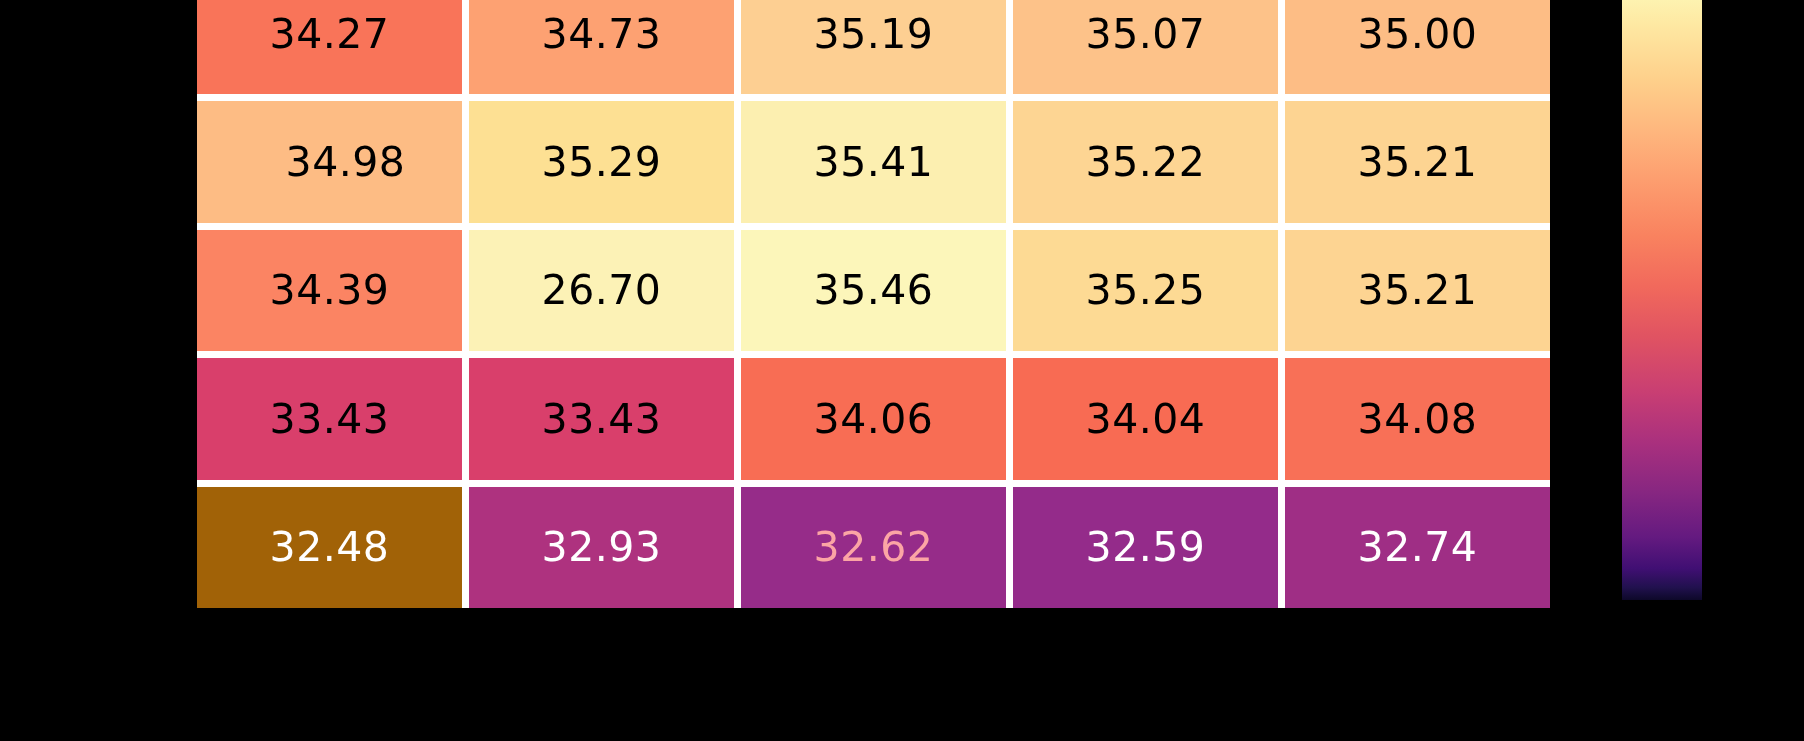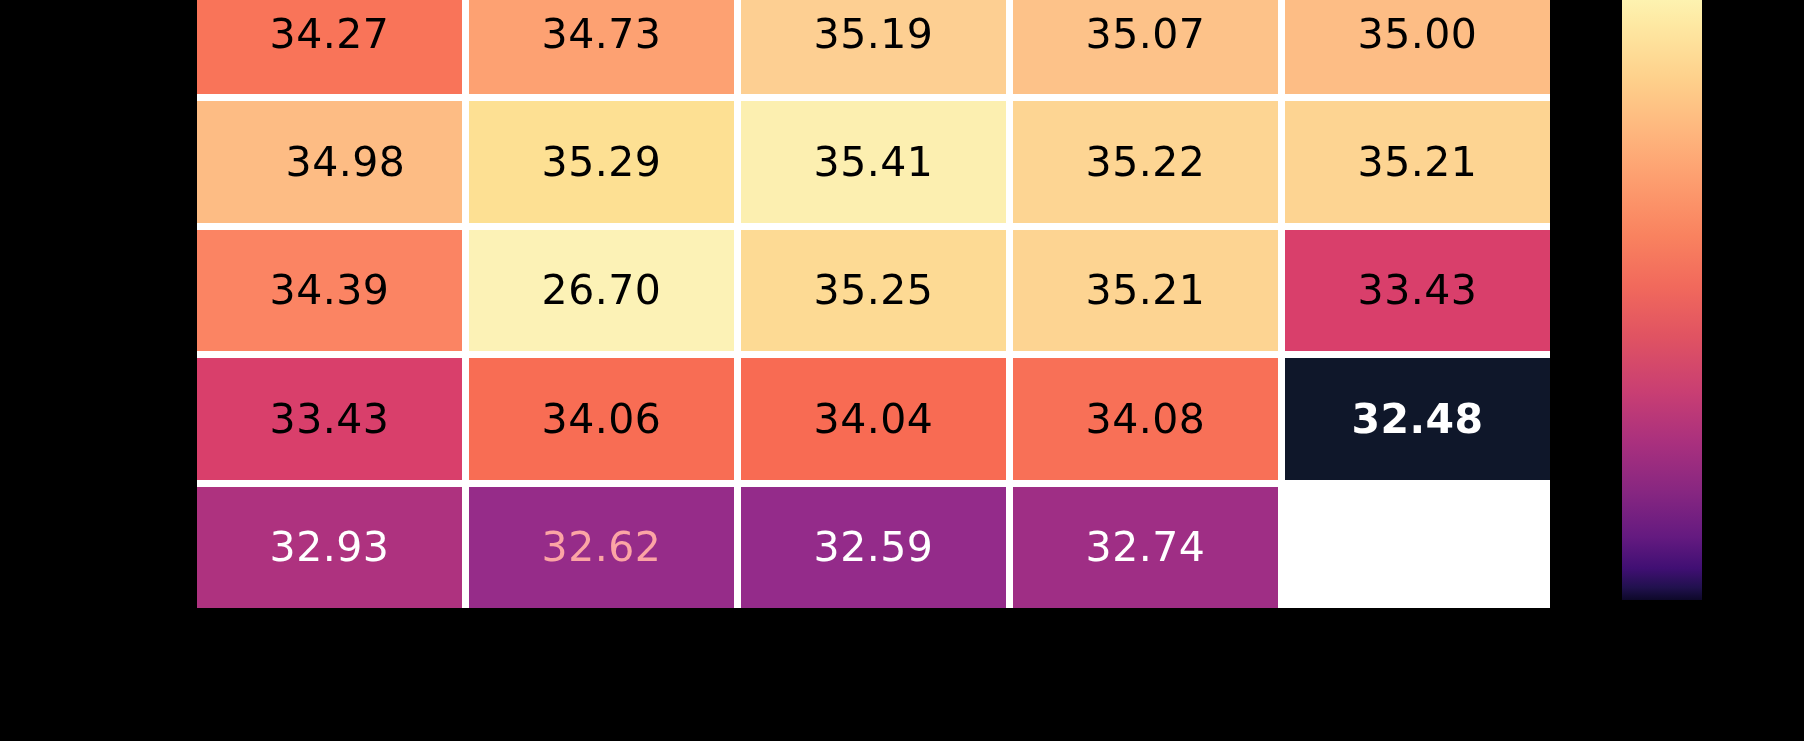--- a/index.html
+++ b/index.html
@@ -129,28 +129,29 @@
         <div class="hm-cell" style="background: rgb(253, 207, 146); color: rgb(0, 0, 0);">35.19</div>
         <div class="hm-cell" style="background: rgb(253, 194, 137); color: rgb(0, 0, 0);">35.07</div>
         <div class="hm-cell" style="background: rgb(253, 189, 133); color: rgb(0, 0, 0);">35.00</div>
         <div class="hm-cell" style="background: rgb(253, 188, 132); color: rgb(0, 0, 0); padding-left: 32px;">34.98</div>
         <div class="hm-cell" style="background: rgb(253, 224, 147); color: rgb(0, 0, 0);">35.29</div>
         <div class="hm-cell" style="background: rgb(252, 239, 176); color: rgb(0, 0, 0);">35.41</div>
         <div class="hm-cell" style="background: rgb(253, 213, 147); color: rgb(0, 0, 0);">35.22</div>
         <div class="hm-cell" style="background: rgb(253, 212, 146); color: rgb(0, 0, 0);">35.21</div>
         <div class="hm-cell" style="background: rgb(251, 132, 99); color: rgb(0, 0, 0);">34.39</div>
         <div class="hm-cell" style="background: rgb(252, 242, 182); color: rgb(0, 0, 0);">26.70</div>
+        <div class="hm-cell" style="background: rgb(252, 246, 186); color: rgb(0, 0, 0);">35.46</div>
         <div class="hm-cell" style="background: rgb(253, 218, 148); color: rgb(0, 0, 0);">35.25</div>
         <div class="hm-cell" style="background: rgb(253, 212, 146); color: rgb(0, 0, 0);">35.21</div>
         <div class="hm-cell" style="background: rgb(217, 63, 107); color: rgb(0, 0, 0);">33.43</div>
         <div class="hm-cell" style="background: rgb(217, 63, 107); color: rgb(0, 0, 0);">33.43</div>
         <div class="hm-cell" style="background: rgb(248, 109, 84); color: rgb(0, 0, 0);">34.06</div>
         <div class="hm-cell" style="background: rgb(248, 107, 83); color: rgb(0, 0, 0);">34.04</div>
         <div class="hm-cell" style="background: rgb(248, 112, 87); color: #000000;">34.08</div>
-        <div class="hm-cell" style="background: #0f172a; color: rgb(255, 255, 255); font-weight: bold;">32.48</div>
+        <div class="hm-cell" style="background: #a16207; color: rgb(255, 255, 255);">32.48</div>
         <div class="hm-cell" style="background: rgb(174, 50, 127); color: rgb(255, 255, 255);">32.93</div>
         <div class="hm-cell" style="background: rgb(150, 44, 137); color: #fca5a5;">32.62</div>
         <div class="hm-cell" style="background: rgb(148, 43, 138); color: rgb(255, 255, 255);">32.59</div>
         <div class="hm-cell" style="background: rgb(159, 46, 133); color: rgb(255, 255, 255);">32.74</div>
       </div>
   </div>
 
   <div id="y-axis-ticks">
       <div class="y-tick" style="top: 10%;"></div>
       <div class="y-tick" style="top: 30%;"></div>

